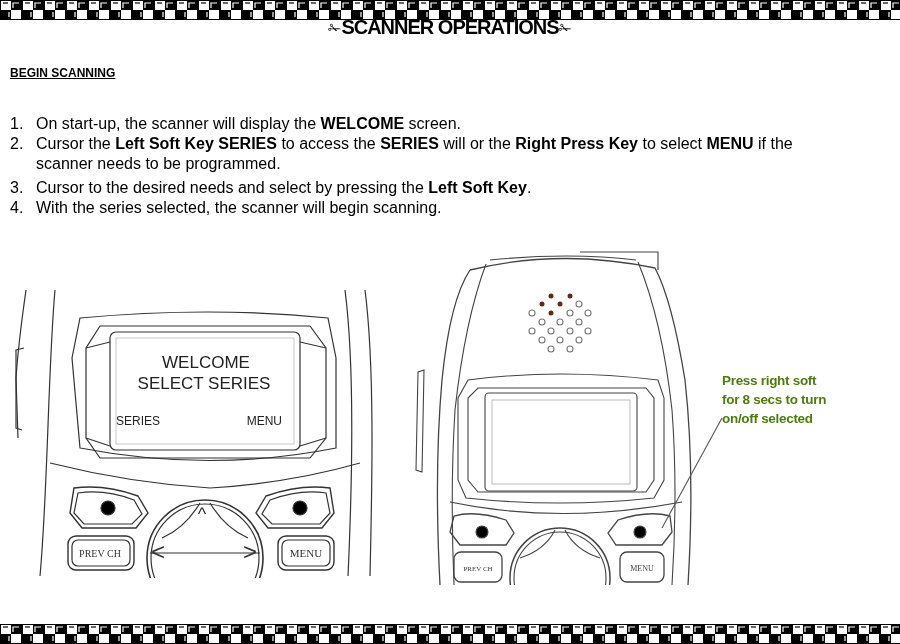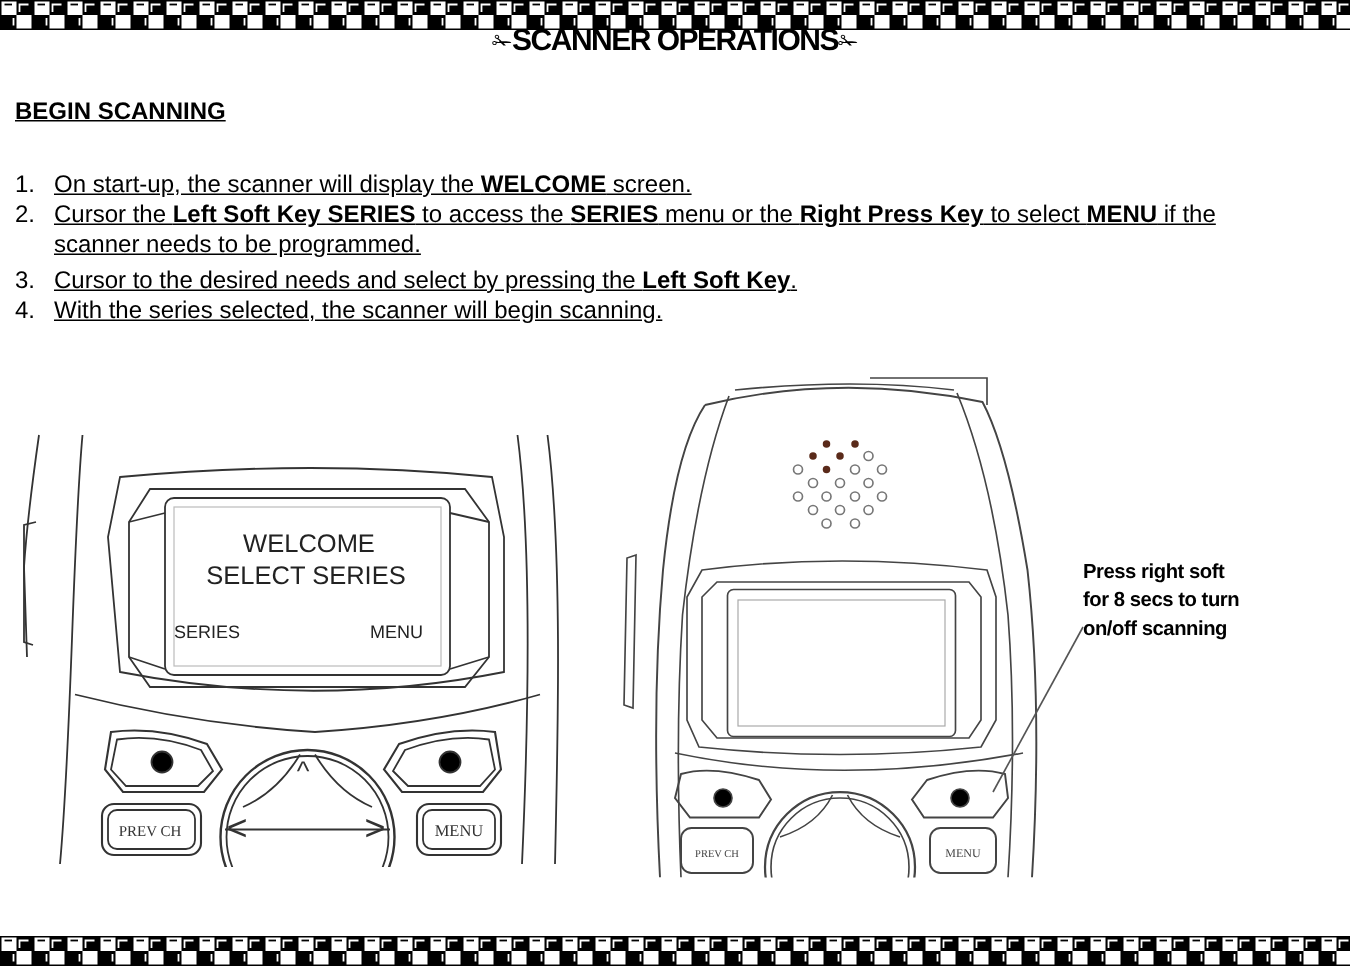--- a/index.html
+++ b/index.html
@@ -19,37 +19,37 @@
 
     .page-title {
       position: absolute; top: 15px; left: 0; width: 900px; text-align: center;
       font-size: 20px; font-weight: bold; letter-spacing: -1px;
       line-height: 24px;
     }
     .page-title .flag { font-weight: normal; font-size: 16px; letter-spacing: 0; }
 
     .section-heading {
       position: absolute; top: 66px; left: 10px;
-      font-size: 16px; font-weight: bold; text-decoration: underline;
+      font-size: 12px; font-weight: bold; text-decoration: underline;
     }
 
     .steps { position: absolute; top: 114px; left: 10px; width: 860px; font-size: 16px; line-height: 20px; }
     .step { display: flex; }
     .step .num { width: 26px; flex: none; }
-    .step .body { flex: 1; text-decoration: underline; }
+    .step .body { flex: 1; }
     .step b { font-weight: bold; }
     #step-3 { margin-top: 4px; }
 
     .figure { position: absolute; }
     #fig-left { left: 10px; top: 288px; width: 380px; height: 290px; }
     #fig-right { left: 410px; top: 240px; width: 480px; height: 345px; }
 
     .callout {
       position: absolute; left: 722px; top: 371px; font-size: 13.5px; font-weight: bold;
-      line-height: 19px; color: #000000; letter-spacing: -0.3px;
+      line-height: 19px; color: #4d7c0f; letter-spacing: -0.3px;
     }
   </style>
 </head>
 <body>
 
 <div id="top-border" class="border-strip">
   <svg width="900" height="20">
     <defs>
       <pattern id="chk" x="0" y="0" width="22" height="20" patternUnits="userSpaceOnUse">
         <rect x="0" y="0" width="22" height="20" fill="#000"></rect>
@@ -70,21 +70,21 @@
 
 <div class="section-heading">BEGIN SCANNING</div>
 
 <div class="steps">
   <div class="step" id="step-1">
     <span class="num">1.</span>
     <span class="body"><span>On start-up, the scanner will display the </span><b>WELCOME</b><span> screen.</span></span>
   </div>
   <div class="step" id="step-2">
     <span class="num">2.</span>
-    <span class="body" style="max-width:800px"><span>Cursor the </span><b>Left Soft Key SERIES</b><span> to access the </span><b>SERIES</b><span> menu or the </span><b>Right Press Key</b><span> to select </span><b>MENU</b><span> if the scanner needs to be programmed.</span></span>
+    <span class="body" style="max-width:800px"><span>Cursor the </span><b>Left Soft Key SERIES</b><span> to access the </span><b>SERIES</b><span> will or the </span><b>Right Press Key</b><span> to select </span><b>MENU</b><span> if the scanner needs to be programmed.</span></span>
   </div>
   <div class="step" id="step-3">
     <span class="num">3.</span>
     <span class="body"><span>Cursor to the desired needs and select by pressing the </span><b>Left Soft Key</b><span>.</span></span>
   </div>
   <div class="step" id="step-4">
     <span class="num">4.</span>
     <span class="body"><span>With the series selected, the scanner will begin scanning.</span></span>
   </div>
 </div>
@@ -198,21 +198,21 @@
     <text x="68" y="331" text-anchor="middle" font-size="7" fill="#444" stroke="none" font-family="Liberation Serif, serif">PREV CH</text>
     <text x="232" y="331" text-anchor="middle" font-size="8" fill="#444" stroke="none" font-family="Liberation Serif, serif">MENU</text>
 
     <path d="M312 178 L252 288" stroke="#555"></path>
   </svg>
 </div>
 
 <div class="callout">
   <div>Press right soft</div>
   <div>for 8 secs to turn</div>
-  <div>on/off scanning</div>
+  <div>on/off selected</div>
 </div>
 
 <div id="bottom-border" class="border-strip">
   <svg width="900" height="20">
     <defs>
       <pattern id="chk2" x="0" y="0" width="22" height="20" patternUnits="userSpaceOnUse">
         <rect x="0" y="0" width="22" height="20" fill="#000"></rect>
         <rect x="1" y="1" width="10" height="9" fill="#fff"></rect>
         <rect x="11" y="10" width="10" height="9" fill="#fff"></rect>
         <path d="M13 8 V3 H19" stroke="#fff" stroke-width="1.2" fill="none"></path>

